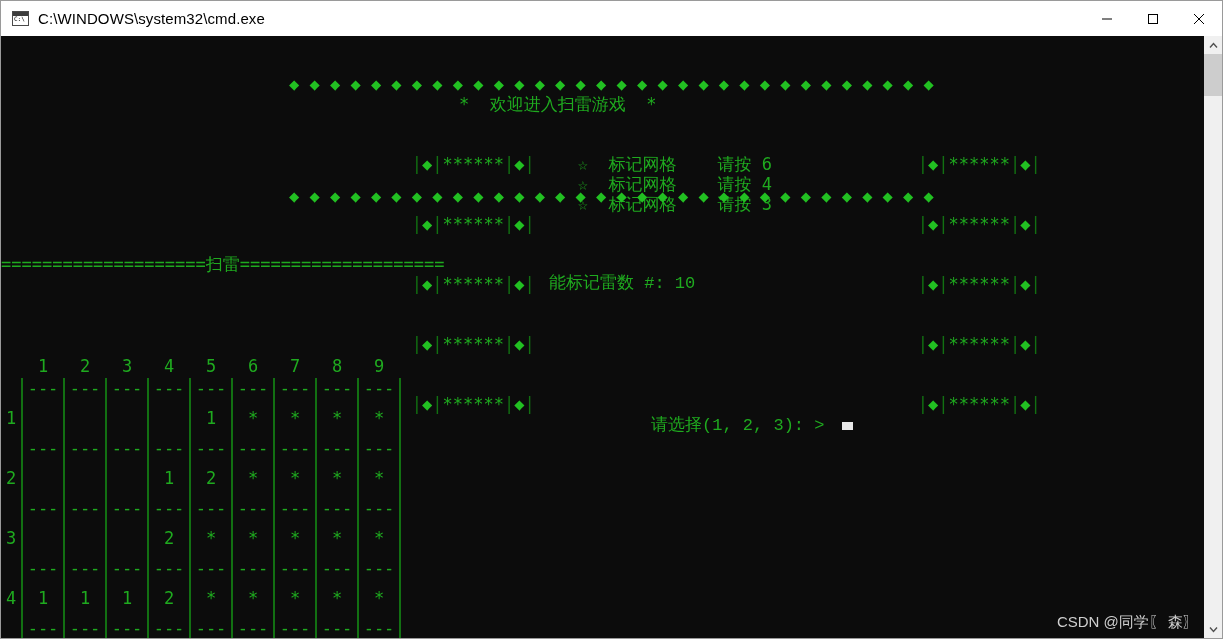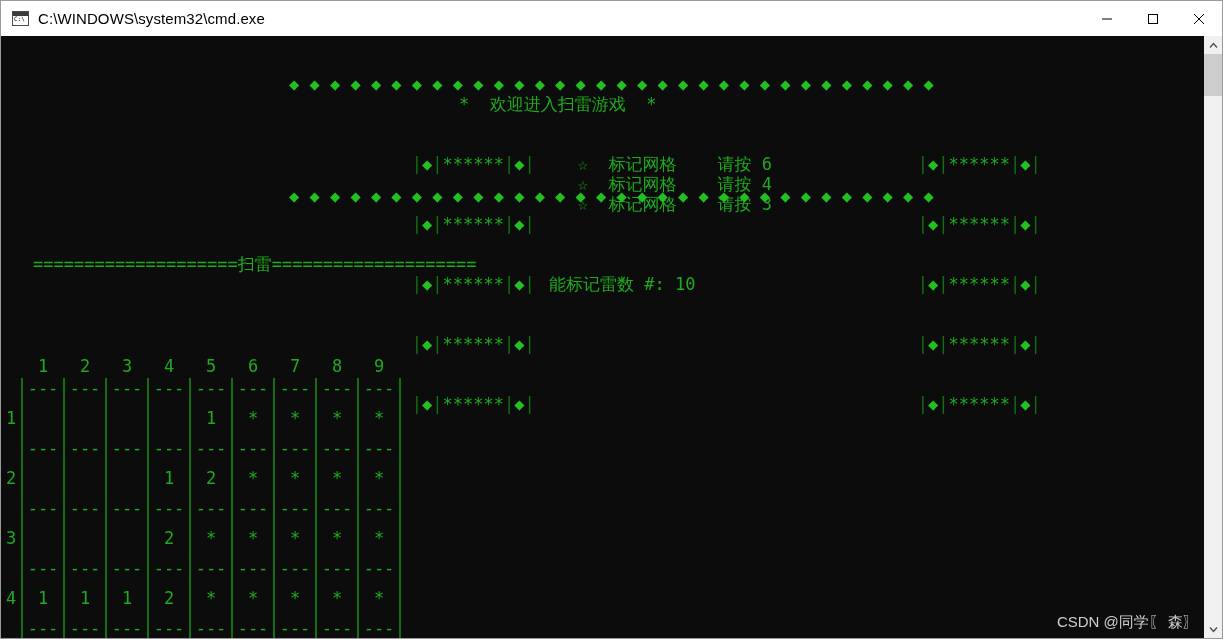--- a/index.html
+++ b/index.html
@@ -178,21 +178,20 @@
     left: 0px;
     top: 178px;
     width: 450px;
   }
   .sep-line {
     font-size: 17px;
     line-height: 20px;
     white-space: pre;
     color: #1faa1f;
     height: 20px;
-    margin-left: 32px;
   }
   .grid-area { position: relative; }
 
   .grid-table {
     border-collapse: collapse;
     font-size: 17px;
     color: #1faa1f;
     table-layout: fixed;
   }
   .grid-table td {
@@ -229,20 +228,21 @@
   
   .info {
     position: absolute;
     left: 548px;
     top: 198px;
     width: 420px;
     font-size: 17px;
     line-height: 20px;
     color: #1faa1f;
     white-space: pre;
+    font-family: Liberation Mono, monospace;
   }
   .info-line { height: 20px; white-space: pre; }
   .info-spacer { height: 22px; }
   .cursor-block {
     display: inline-block;
     width: 11px;
     height: 8px;
     background: #e8e8e8;
     vertical-align: baseline;
     margin-left: 18px;
@@ -388,20 +388,23 @@
             <tbody id="grid-body"><tr><td class="rowlabel-cell"></td><td style="width: 40px; height: 24px;">1</td><td style="width: 40px; height: 24px;">2</td><td style="width: 40px; height: 24px;">3</td><td style="width: 40px; height: 24px;">4</td><td style="width: 40px; height: 24px;">5</td><td style="width: 40px; height: 24px;">6</td><td style="width: 40px; height: 24px;">7</td><td style="width: 40px; height: 24px;">8</td><td style="width: 40px; height: 24px;">9</td></tr><tr><td class="rowlabel-cell"></td><td class="dash-cell">---</td><td class="dash-cell">---</td><td class="dash-cell">---</td><td class="dash-cell">---</td><td class="dash-cell">---</td><td class="dash-cell">---</td><td class="dash-cell">---</td><td class="dash-cell">---</td><td class="dash-cell lastcol">---</td></tr><tr><td class="rowlabel-cell">1</td><td class="cell"> </td><td class="cell"> </td><td class="cell"> </td><td class="cell"> </td><td class="cell">1</td><td class="cell">*</td><td class="cell">*</td><td class="cell">*</td><td class="cell lastcol">*</td></tr><tr><td class="rowlabel-cell"></td><td class="dash-cell">---</td><td class="dash-cell">---</td><td class="dash-cell">---</td><td class="dash-cell">---</td><td class="dash-cell">---</td><td class="dash-cell">---</td><td class="dash-cell">---</td><td class="dash-cell">---</td><td class="dash-cell lastcol">---</td></tr><tr><td class="rowlabel-cell">2</td><td class="cell"> </td><td class="cell"> </td><td class="cell"> </td><td class="cell">1</td><td class="cell">2</td><td class="cell">*</td><td class="cell">*</td><td class="cell">*</td><td class="cell lastcol">*</td></tr><tr><td class="rowlabel-cell"></td><td class="dash-cell">---</td><td class="dash-cell">---</td><td class="dash-cell">---</td><td class="dash-cell">---</td><td class="dash-cell">---</td><td class="dash-cell">---</td><td class="dash-cell">---</td><td class="dash-cell">---</td><td class="dash-cell lastcol">---</td></tr><tr><td class="rowlabel-cell">3</td><td class="cell"> </td><td class="cell"> </td><td class="cell"> </td><td class="cell">2</td><td class="cell">*</td><td class="cell">*</td><td class="cell">*</td><td class="cell">*</td><td class="cell lastcol">*</td></tr><tr><td class="rowlabel-cell"></td><td class="dash-cell">---</td><td class="dash-cell">---</td><td class="dash-cell">---</td><td class="dash-cell">---</td><td class="dash-cell">---</td><td class="dash-cell">---</td><td class="dash-cell">---</td><td class="dash-cell">---</td><td class="dash-cell lastcol">---</td></tr><tr><td class="rowlabel-cell">4</td><td class="cell">1</td><td class="cell">1</td><td class="cell">1</td><td class="cell">2</td><td class="cell">*</td><td class="cell">*</td><td class="cell">*</td><td class="cell">*</td><td class="cell lastcol">*</td></tr><tr><td class="rowlabel-cell"></td><td class="dash-cell">---</td><td class="dash-cell">---</td><td class="dash-cell">---</td><td class="dash-cell">---</td><td class="dash-cell">---</td><td class="dash-cell">---</td><td class="dash-cell">---</td><td class="dash-cell">---</td><td class="dash-cell lastcol">---</td></tr></tbody>
           </table>
         </div>
         
       </div>
 
       
       <div class="info">
         <div class="info-line">能标记雷数 #: 10</div>
         <div class="info-spacer"></div>
+        <div class="info-line">
+          <span>请选择(1, 2, 3): &gt;</span><span class="cursor-block"></span>
+        </div>
       </div>
 
       
       <div class="watermark">CSDN @同学〖 森〗</div>
 
     </div>
 
     <div class="scrollbar">
       <div class="sb-arrow">
         <svg width="9" height="7" viewBox="0 0 9 7">

